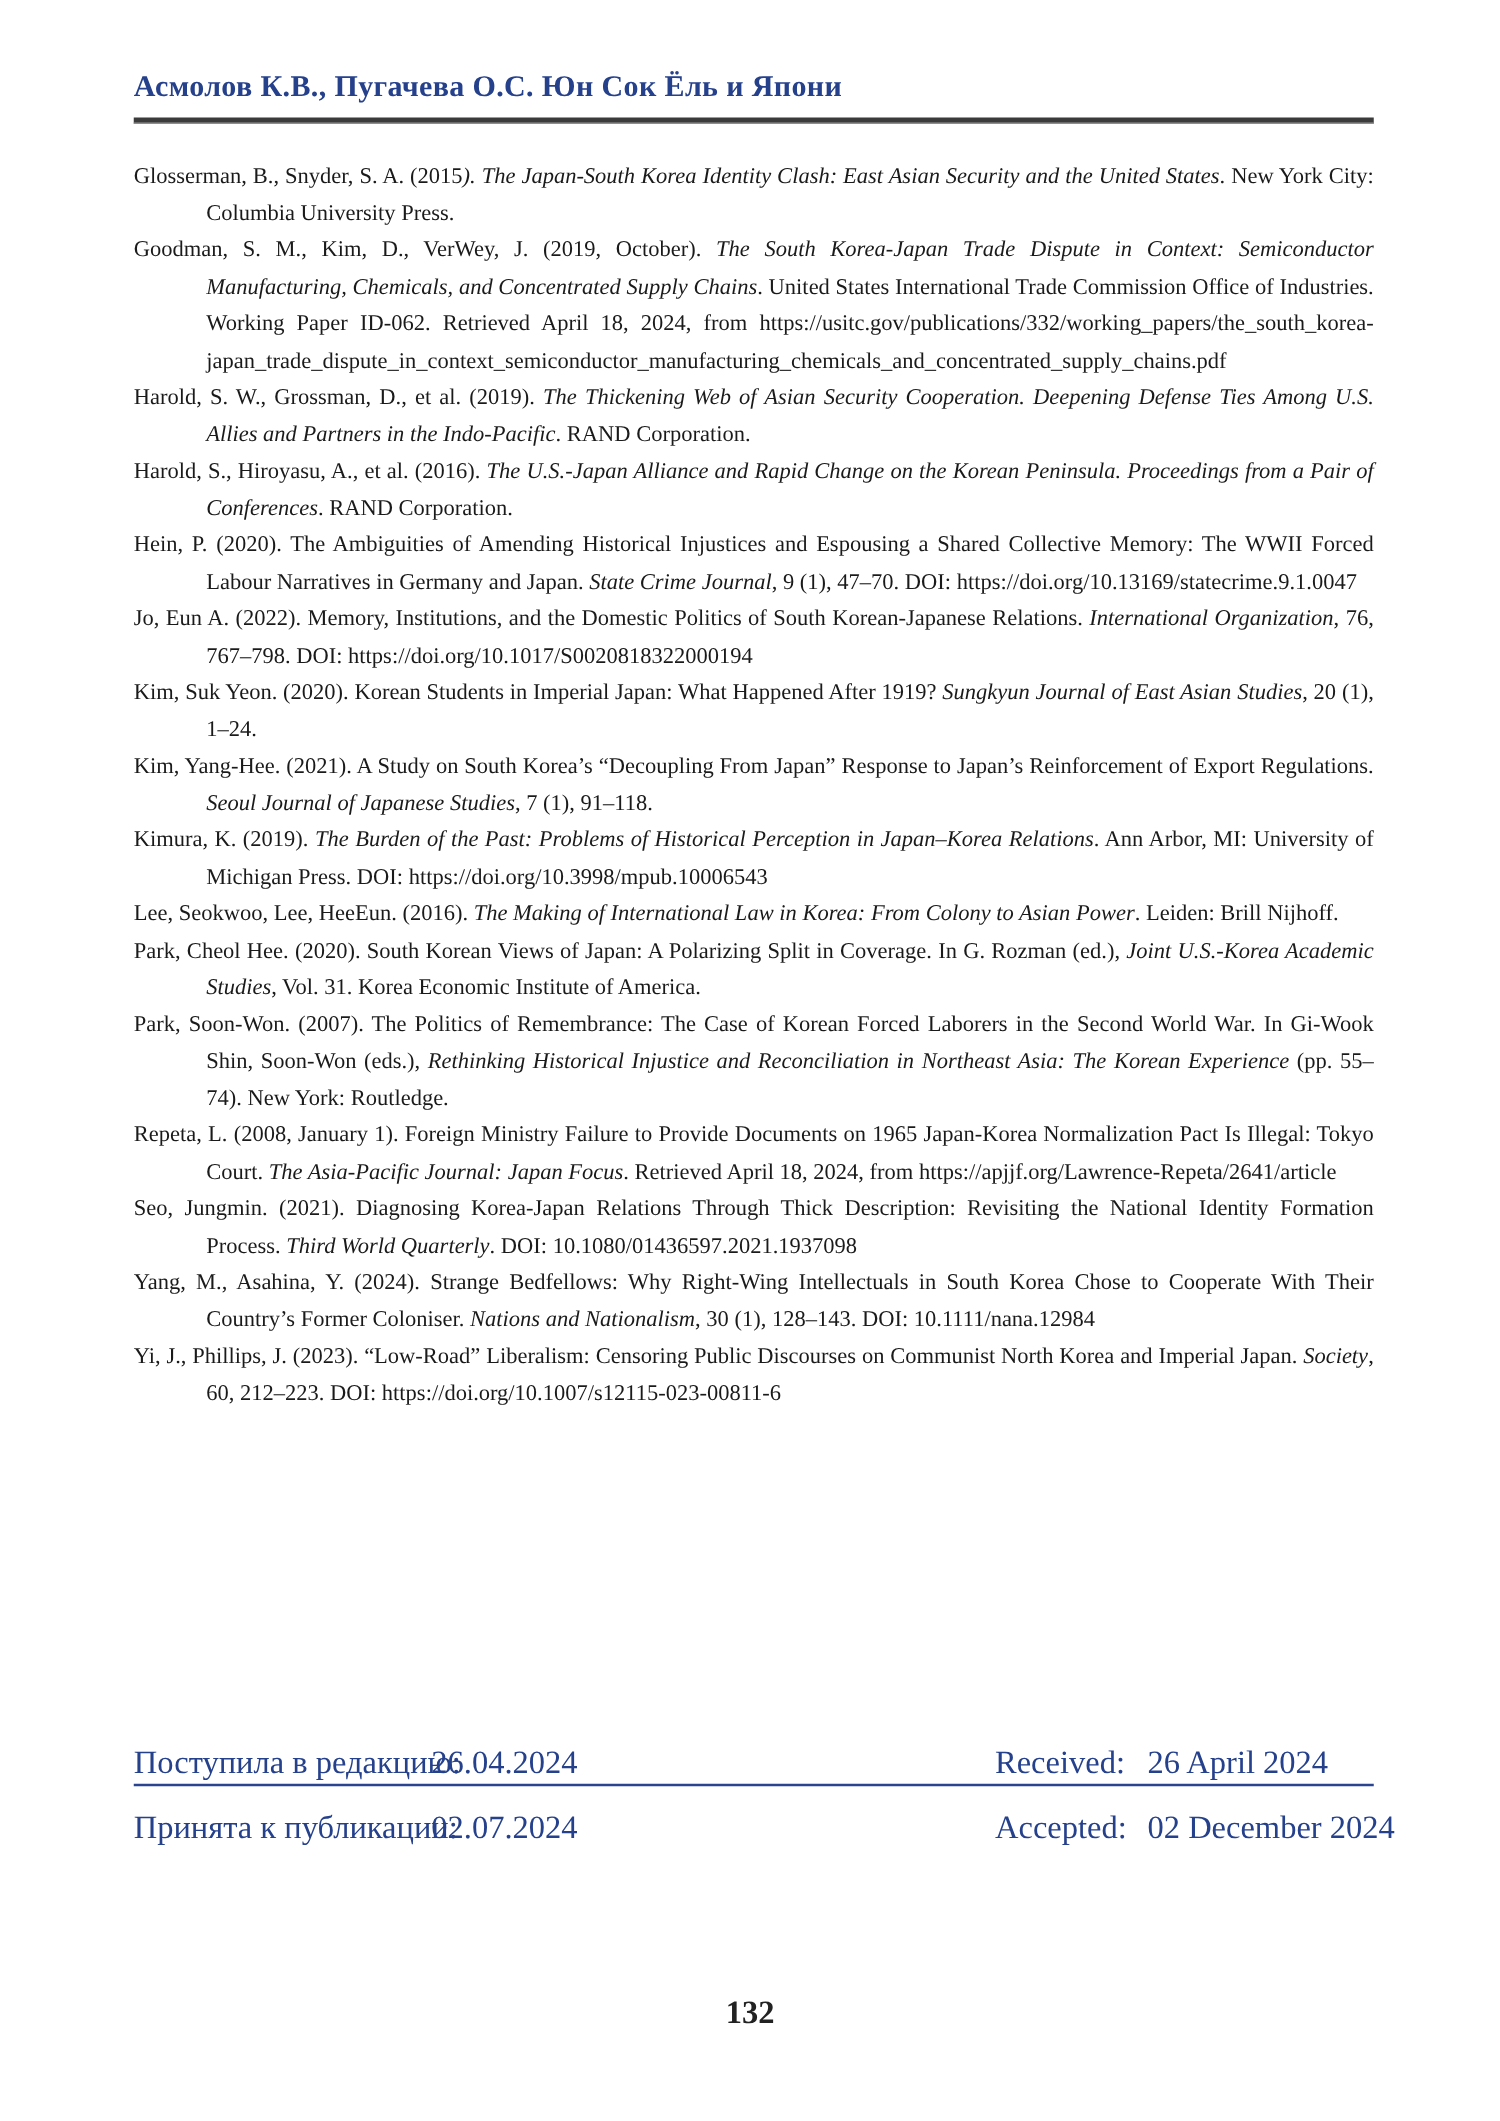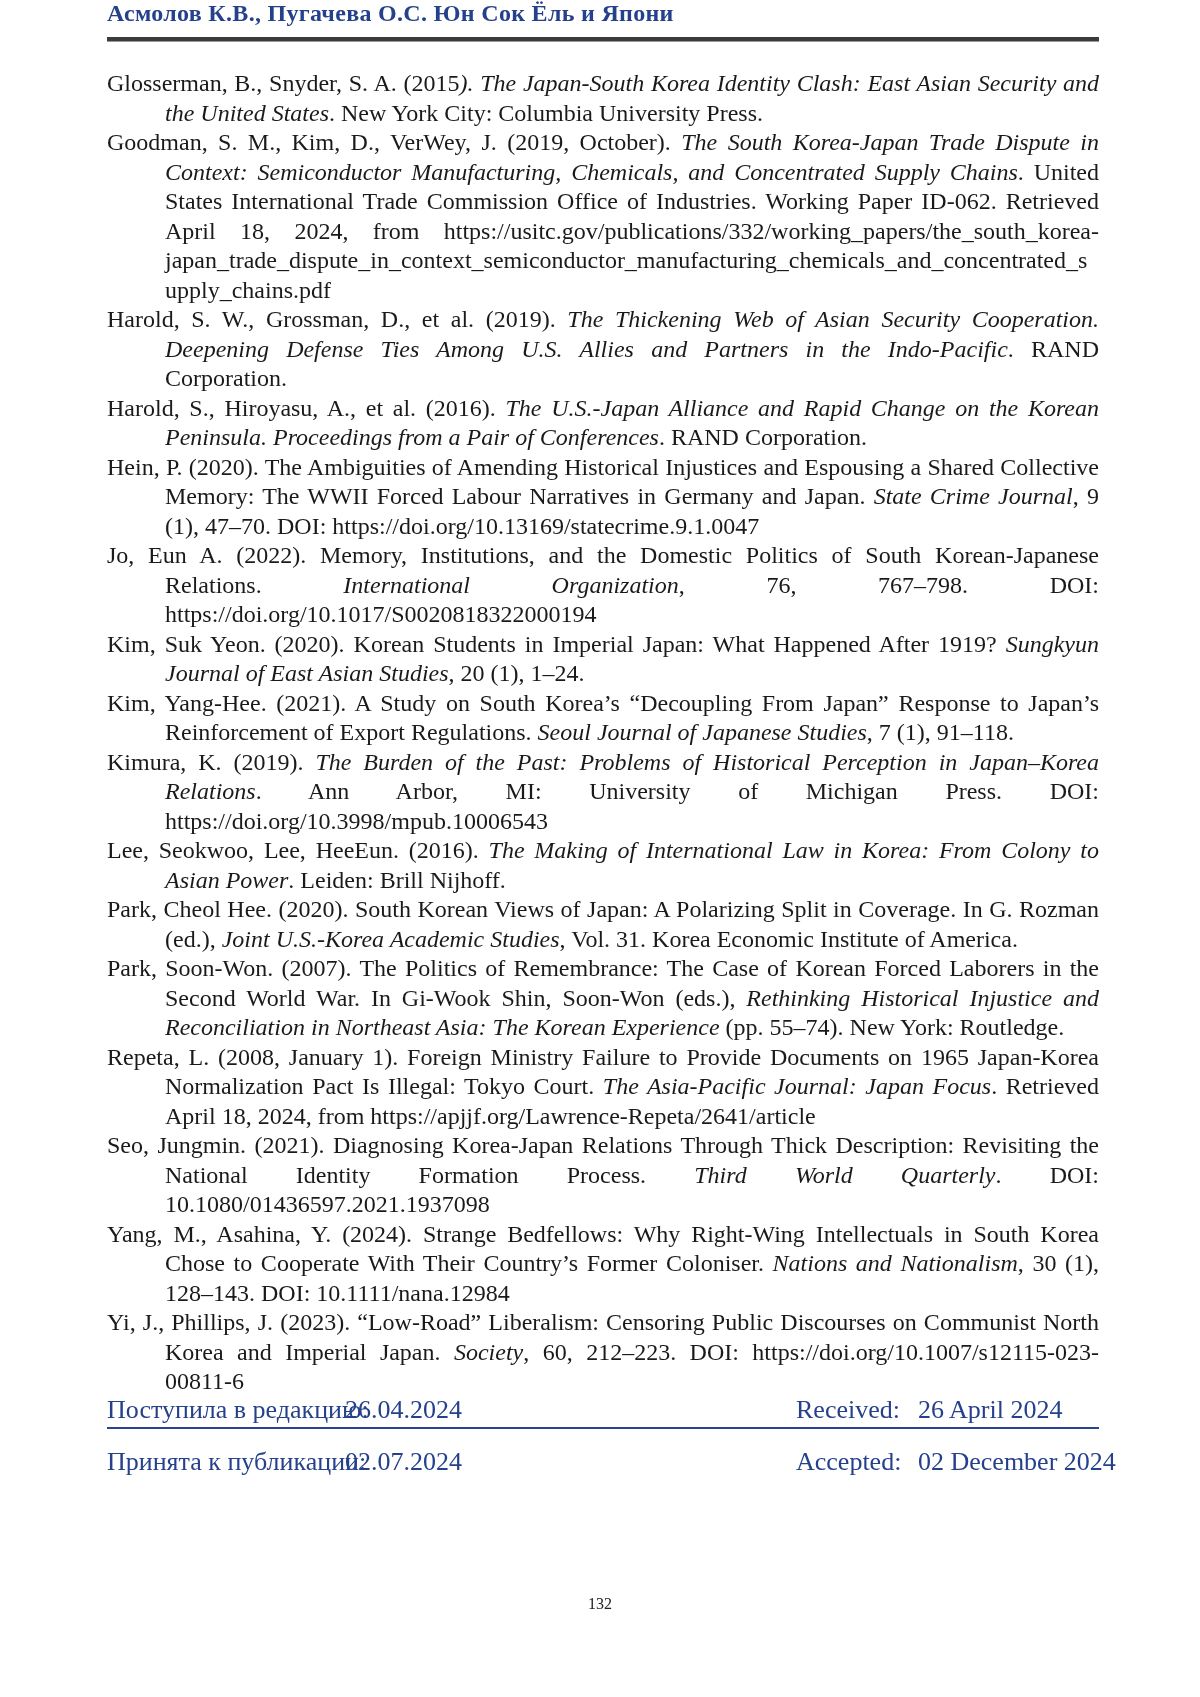--- a/index.html
+++ b/index.html
@@ -17,35 +17,36 @@
     font-family:"Liberation Serif", serif;
     overflow:hidden;
   }
   .content{
     position:absolute;
     left:107px;
     top:0;
     width:992px;
   }
   .running-head{
+    margin-top:57px;
     font-size:24px;
     font-weight:bold;
     color:var(--accent);
     letter-spacing:0.3px;
   }
   .head-rule{
     margin-top:10px;
     height:4px;
     background:var(--rule-dark);
     border-bottom:1px solid #9a9a9a;
   }
   .refs{
     margin-top:27px;
     color:var(--body-text);
-    font-size:24px;
+    font-size:18px;
     line-height:29.5px;
   }
   .ref{
     margin:0;
     text-align:justify;
     padding-left:58px;
     text-indent:-58px;
     overflow-wrap:anywhere;
   }
   .ref .it{font-style:italic;}
@@ -71,21 +72,22 @@
     margin-bottom:22px;
   }
   .footer-row span{white-space:nowrap;}
   .page-number{
     position:absolute;
     left:0;
     top:1595px;
     width:100%;
     text-align:center;
     color:#222222;
-    font-size:16px;
+    font-size:26px;
+    font-weight:bold;
   }
 </style>
 </head>
 <body>
 
 <div class="page">
   <div class="content">
     <div class="running-head">Асмолов К.В., Пугачева О.С. Юн Сок Ёль и Япони</div>
     <div class="head-rule"></div>
     <div class="refs">

